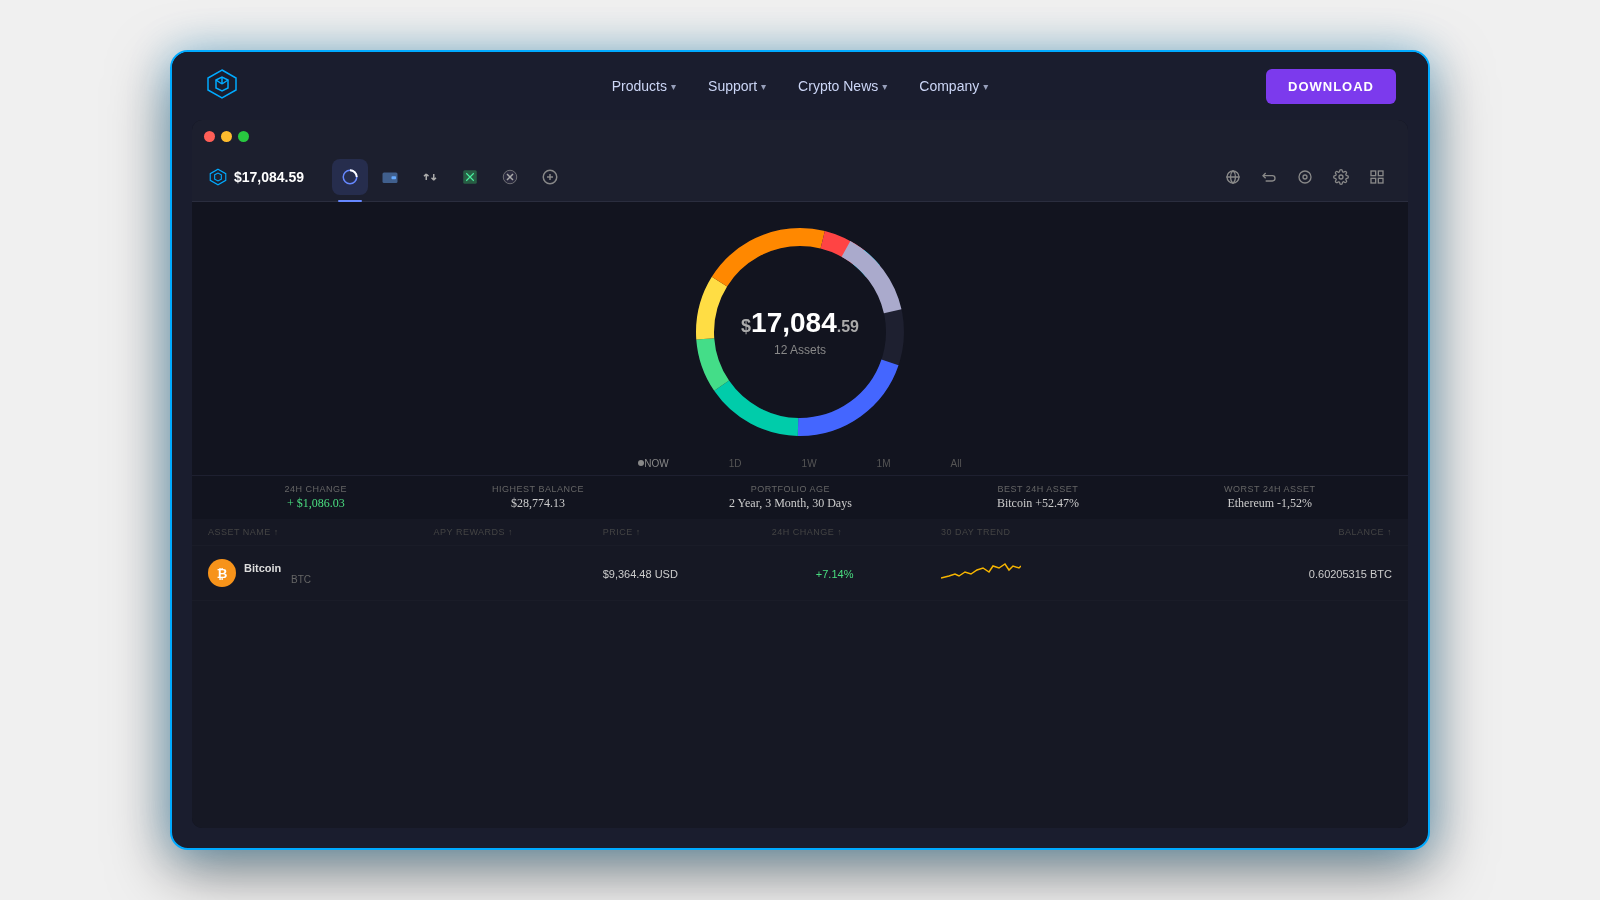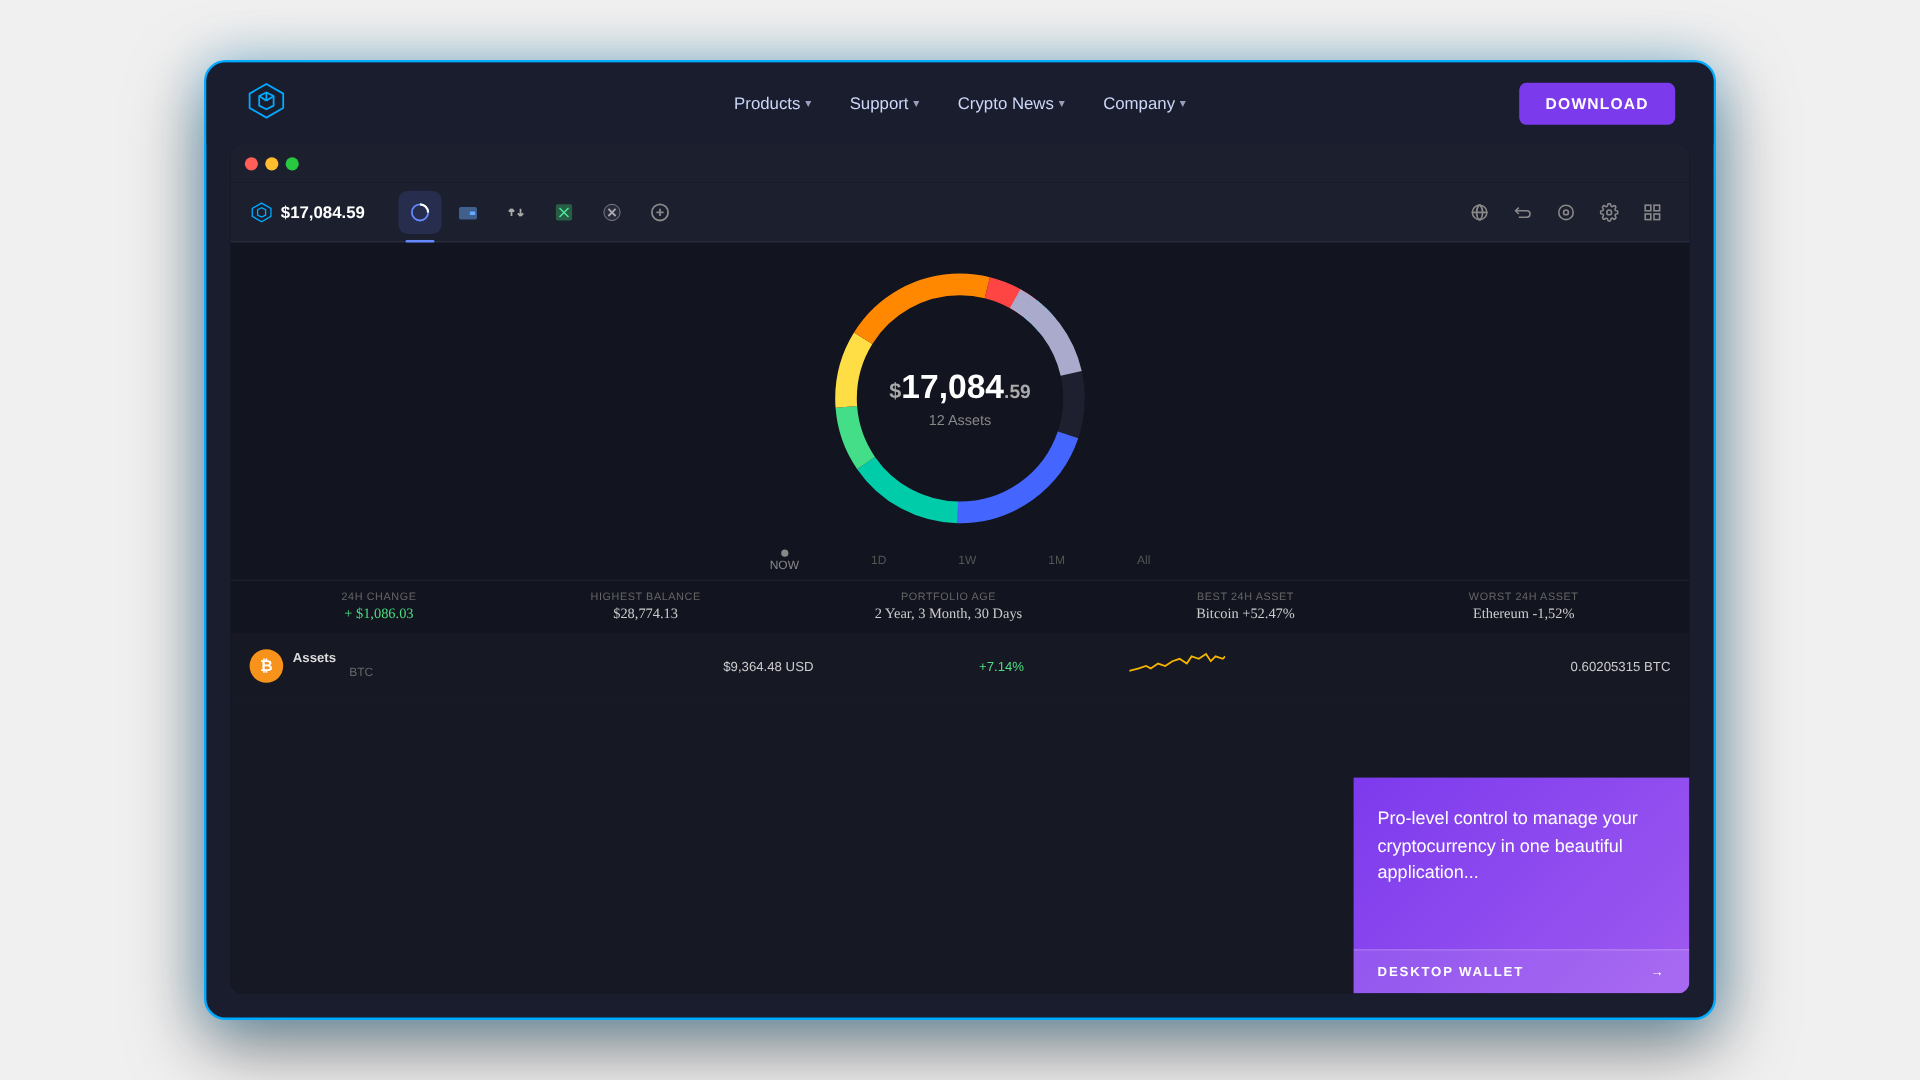--- a/index.html
+++ b/index.html
@@ -201,21 +201,20 @@
       display: flex;
       align-items: center;
       justify-content: center;
       gap: 60px;
       padding: 6px 0;
       font-size: 10px;
       color: #555;
     }
     .time-axis .now-label {
       display: flex;
-      flex-direction: column;
       align-items: center;
       color: #888;
     }
     .time-dot {
       width: 6px;
       height: 6px;
       border-radius: 50%;
       background: #888;
       margin-bottom: 2px;
     }
@@ -581,28 +580,36 @@
           </div>
           <div class="stat-item">
             <div class="stat-label">Worst 24H Asset</div>
             <div class="stat-value">Ethereum -1,52%</div>
           </div>
         </div>
 
         <div class="table-section">
 
 
+          <div class="table-header">
+            <div class="col-asset">ASSET NAME ↑</div>
+            <div class="col-apy">APY REWARDS ↑</div>
+            <div class="col-price">PRICE ↑</div>
+            <div class="col-change">24H CHANGE ↑</div>
+            <div class="col-trend">30 DAY TREND</div>
+            <div class="col-balance">BALANCE ↑</div>
+          </div>
 
           <div class="table-row">
             <div class="col-asset" style="display:flex;align-items:center;">
               <div class="asset-icon" style="background:#f7931a;">
                 <span style="color:#fff;font-weight:700;font-size:13px;">₿</span>
               </div>
               <div>
-                <div class="asset-name">Assets</div>
+                <div class="asset-name">Bitcoin</div>
                 <div class="asset-symbol">BTC</div>
               </div>
             </div>
             <div class="col-apy"></div>
             <div class="col-price">
               <span class="col-price-val">$9,364.48 USD</span>
             </div>
             <div class="col-change">
               <span class="col-change-val">+7.14%</span>
             </div>
@@ -612,22 +619,15 @@
                 <polyline points="0,22 8,20 14,18 18,20 24,16 30,18 36,14 42,12 48,16 52,10 58,12 64,8 68,14 72,10 78,12 80,10" stroke="#f7b500" stroke-width="1.5" fill="none"></polyline>
               </svg>
             </div>
             <div class="col-balance">
               <span class="col-balance-val">0.60205315 BTC</span>
             </div>
           </div>
         </div>
       </div>
 
-      <div class="promo-card">
-        <p class="promo-text">Pro-level control to manage your cryptocurrency in one beautiful application...</p>
-        <div class="promo-cta">
-          <span>DESKTOP WALLET</span>
-          <span>→</span>
-        </div>
-      </div>
     </div>
   </div>
 </div>
 
 </body></html>

